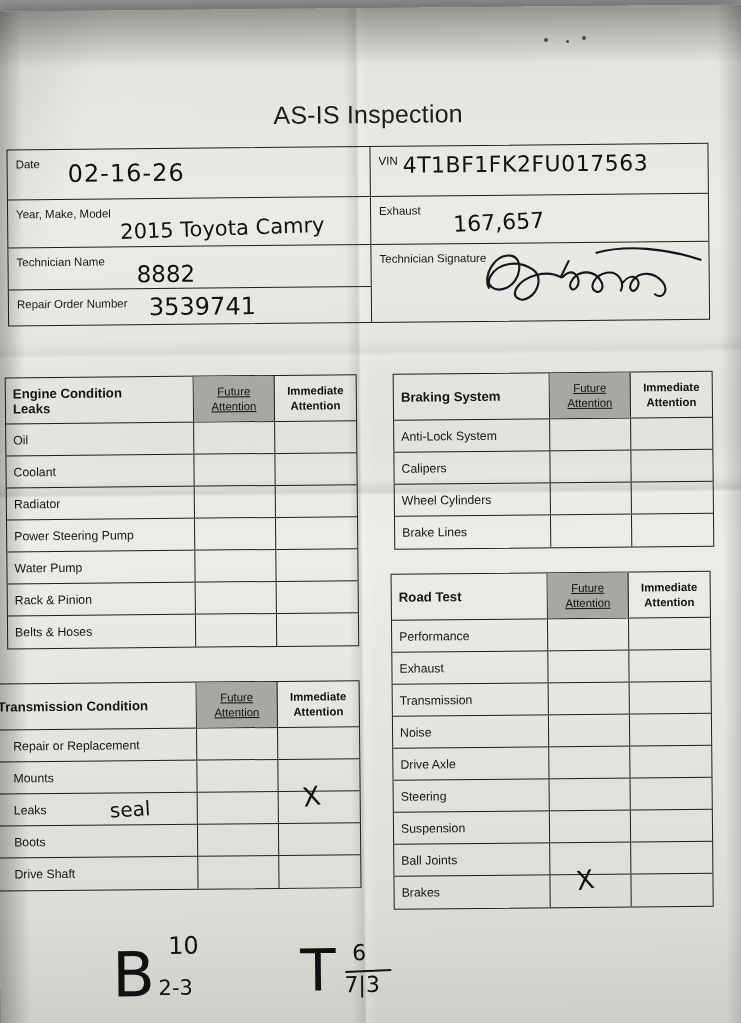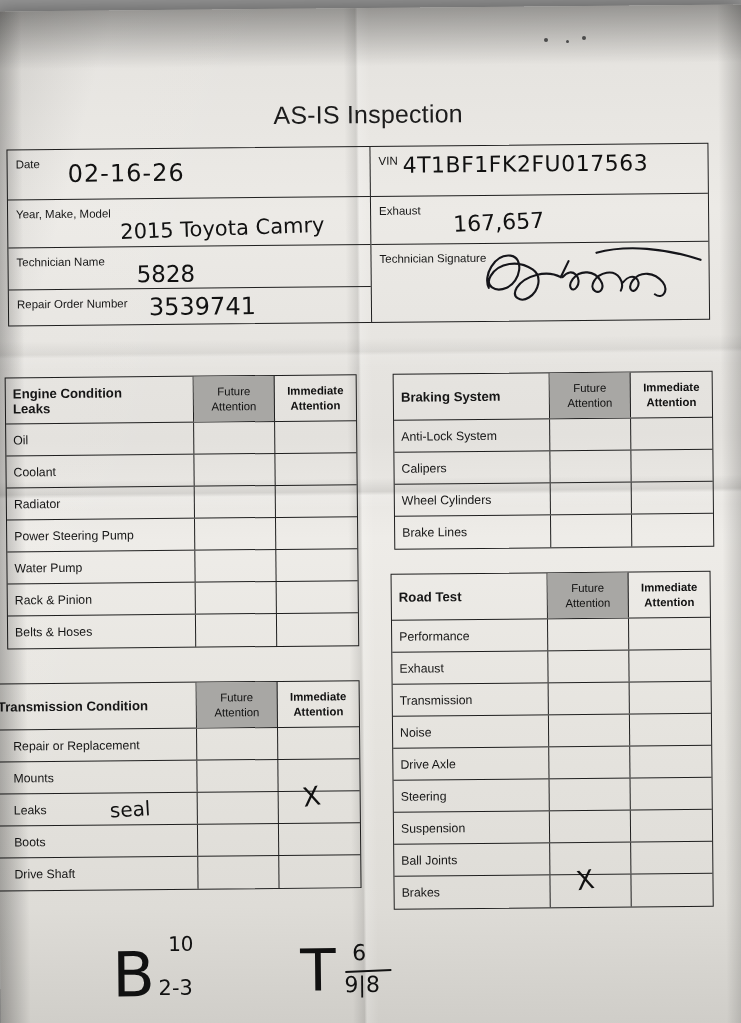--- a/index.html
+++ b/index.html
@@ -130,21 +130,21 @@
     width: 81px;
     box-sizing: border-box;
     display: flex;
     align-items: center;
     justify-content: center;
     text-align: center;
     font-size: 11.4px;
     line-height: 13px;
     color: #111;
   }
-  .c-fut { border-right: 1.3px solid #1f1f1f; }
+  .c-fut { border-right: 1.3px solid #1f1f1f; text-decoration: underline; }
   .thead .c-fut { background: #a8a7a4; }
   .thead .c-imm { background: transparent; font-weight: bold; }
   .sub2 { display: block; }
 
   .hdr-two-line { line-height: 15px; }
   .engine-head .c-name { flex-direction: column; align-items: flex-start; justify-content: center; }
   .engine-head .sub-line { font-weight: bold; font-size: 13.2px; }
 
   
   .mark-x {
@@ -179,21 +179,21 @@
         <div class="hdr-cell" style="height:50px;">
           <span class="hdr-label">Date</span>
           <span class="hw" style="left:60px; top:10px; font-size:24px; letter-spacing:1px;">02-16-26</span>
         </div>
         <div class="hdr-cell" style="height:48px;">
           <span class="hdr-label">Year, Make, Model</span>
           <span class="hw" style="left:112px; top:18px; font-size:21px; transform:rotate(-1.5deg);">2015 Toyota Camry</span>
         </div>
         <div class="hdr-cell" style="height:42px;">
           <span class="hdr-label">Technician Name</span>
-          <span class="hw" style="left:128px; top:14px; font-size:23px;">5828</span>
+          <span class="hw" style="left:128px; top:14px; font-size:23px;">8882</span>
         </div>
         <div class="hdr-cell" style="height:35px;">
           <span class="hdr-label">Repair Order Number</span>
           <span class="hw" style="left:140px; top:4px; font-size:24px;">3539741</span>
         </div>
       </div>
 
       <div class="hdr-col right">
         <div class="hdr-cell" style="height:50px;">
           <span class="hdr-label">VIN</span>
@@ -418,27 +418,27 @@
         <div class="c-name">Brakes</div>
         <div class="c-fut" style="position:relative;">
           <span class="mark-x" style="left:26px; top:-1px;">X</span>
         </div>
         <div class="c-imm"></div>
       </div>
     </div>
 
     <div id="bottom-notes">
       <span class="scribble" style="left:112px; top:18px; font-size:62px;">B</span>
-      <span class="scribble" style="left:168px; top:12px; font-size:20px;">10</span>
+      <span class="scribble" style="left:168px; top:12px; font-size:24px;">10</span>
       <span class="scribble" style="left:158px; top:56px; font-size:21px;text-align:center;">2-3</span>
 
       <span class="scribble" style="left:300px; top:18px; font-size:58px;">T</span>
       <span class="scribble" style="left:352px; top:22px; font-size:22px;">6</span>
       <span style="position:absolute; left:345px; top:52px; width:46px; height:2px; background:#131313; transform:rotate(-2deg);"></span>
-      <span class="scribble" style="left:344px; top:54px; font-size:22px;">9|8</span>
+      <span class="scribble" style="left:344px; top:54px; font-size:22px;">7|3</span>
     </div>
 
     <div class="shadow-top"></div>
     <div class="shadow-left"></div>
     <div class="shadow-right"></div>
   </div>
 
   <div class="specks" style="left:544px; top:38px; width:4px; height:4px;"></div>
   <div class="specks" style="left:566px; top:40px; width:3px; height:3px;"></div>
   <div class="specks" style="left:582px; top:36px; width:4px; height:4px;"></div>

